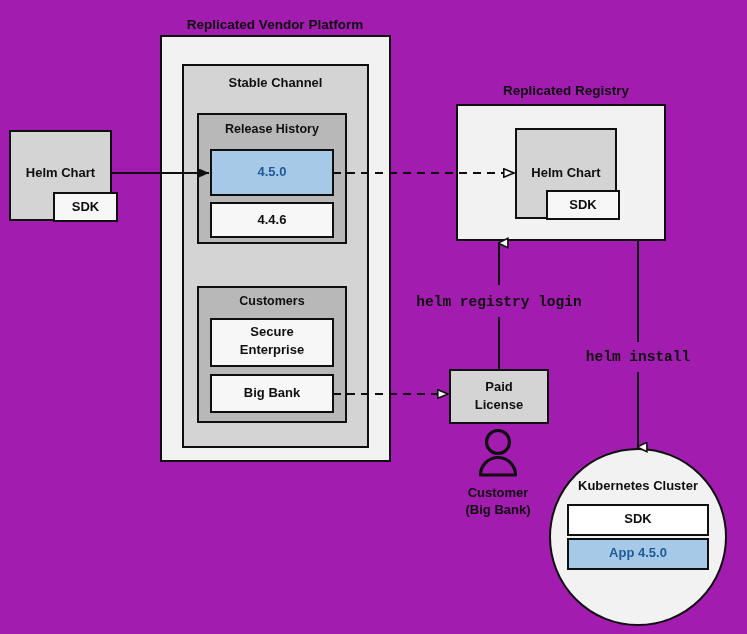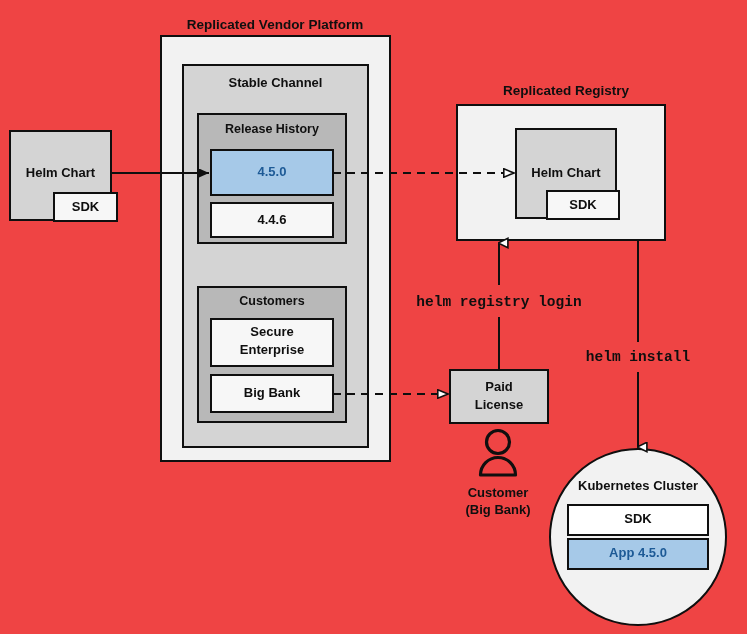--- a/index.html
+++ b/index.html
@@ -4,21 +4,21 @@
 <style>
   html, body {
     margin: 0;
     padding: 0;
     background: #ffffff;
   }
   #canvas {
     position: relative;
     width: 747px;
     height: 634px;
-    background: #ef4444;
+    background: #a21caf;
     font-family: "Liberation Sans", sans-serif;
     overflow: hidden;
   }
   svg.diagram {
     position: absolute;
     left: 0;
     top: 0;
     width: 747px;
     height: 634px;
   }

